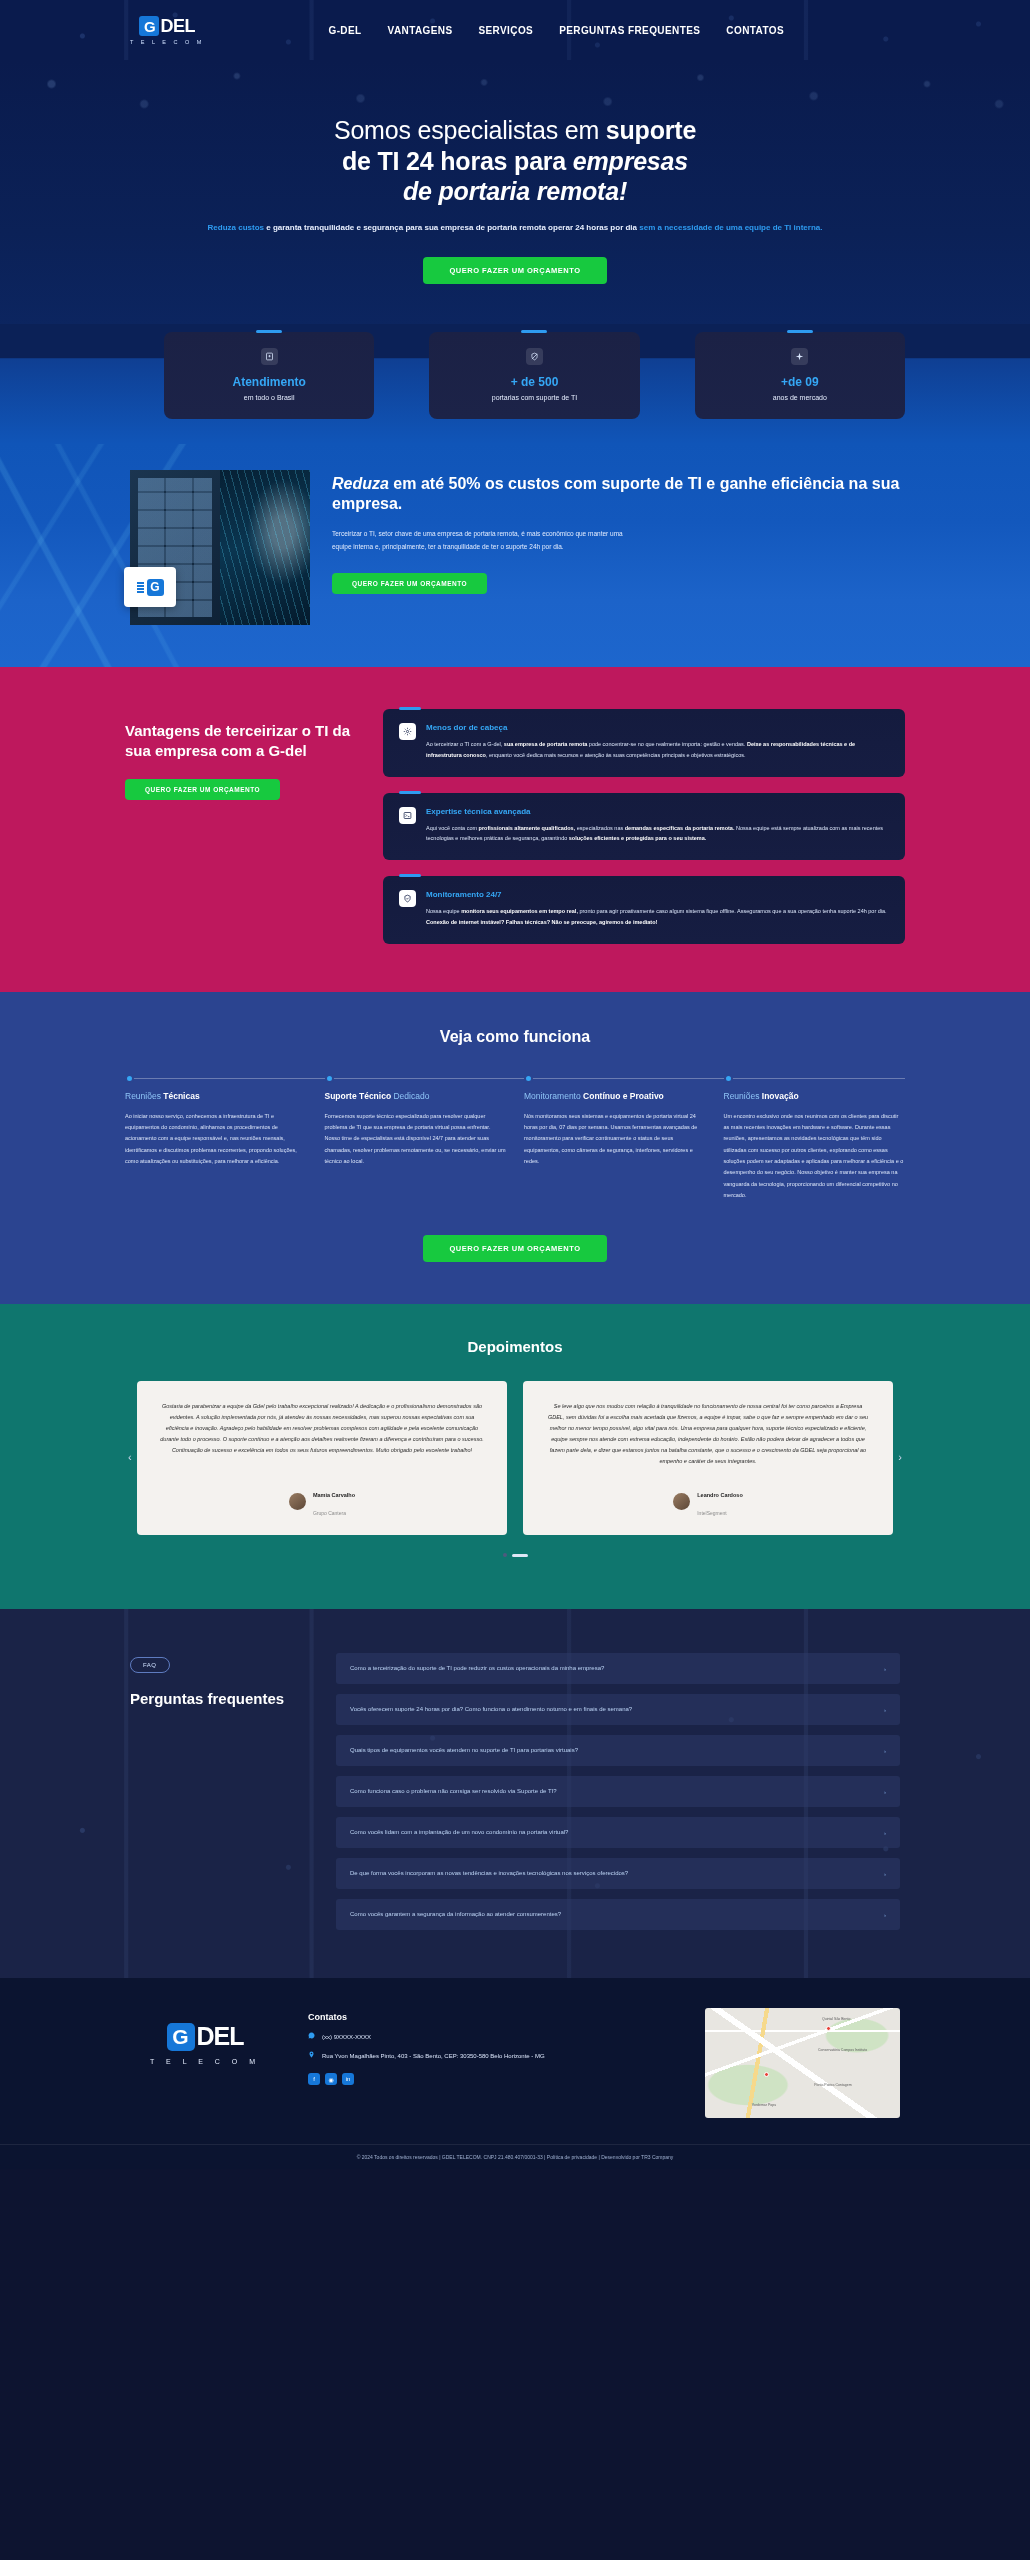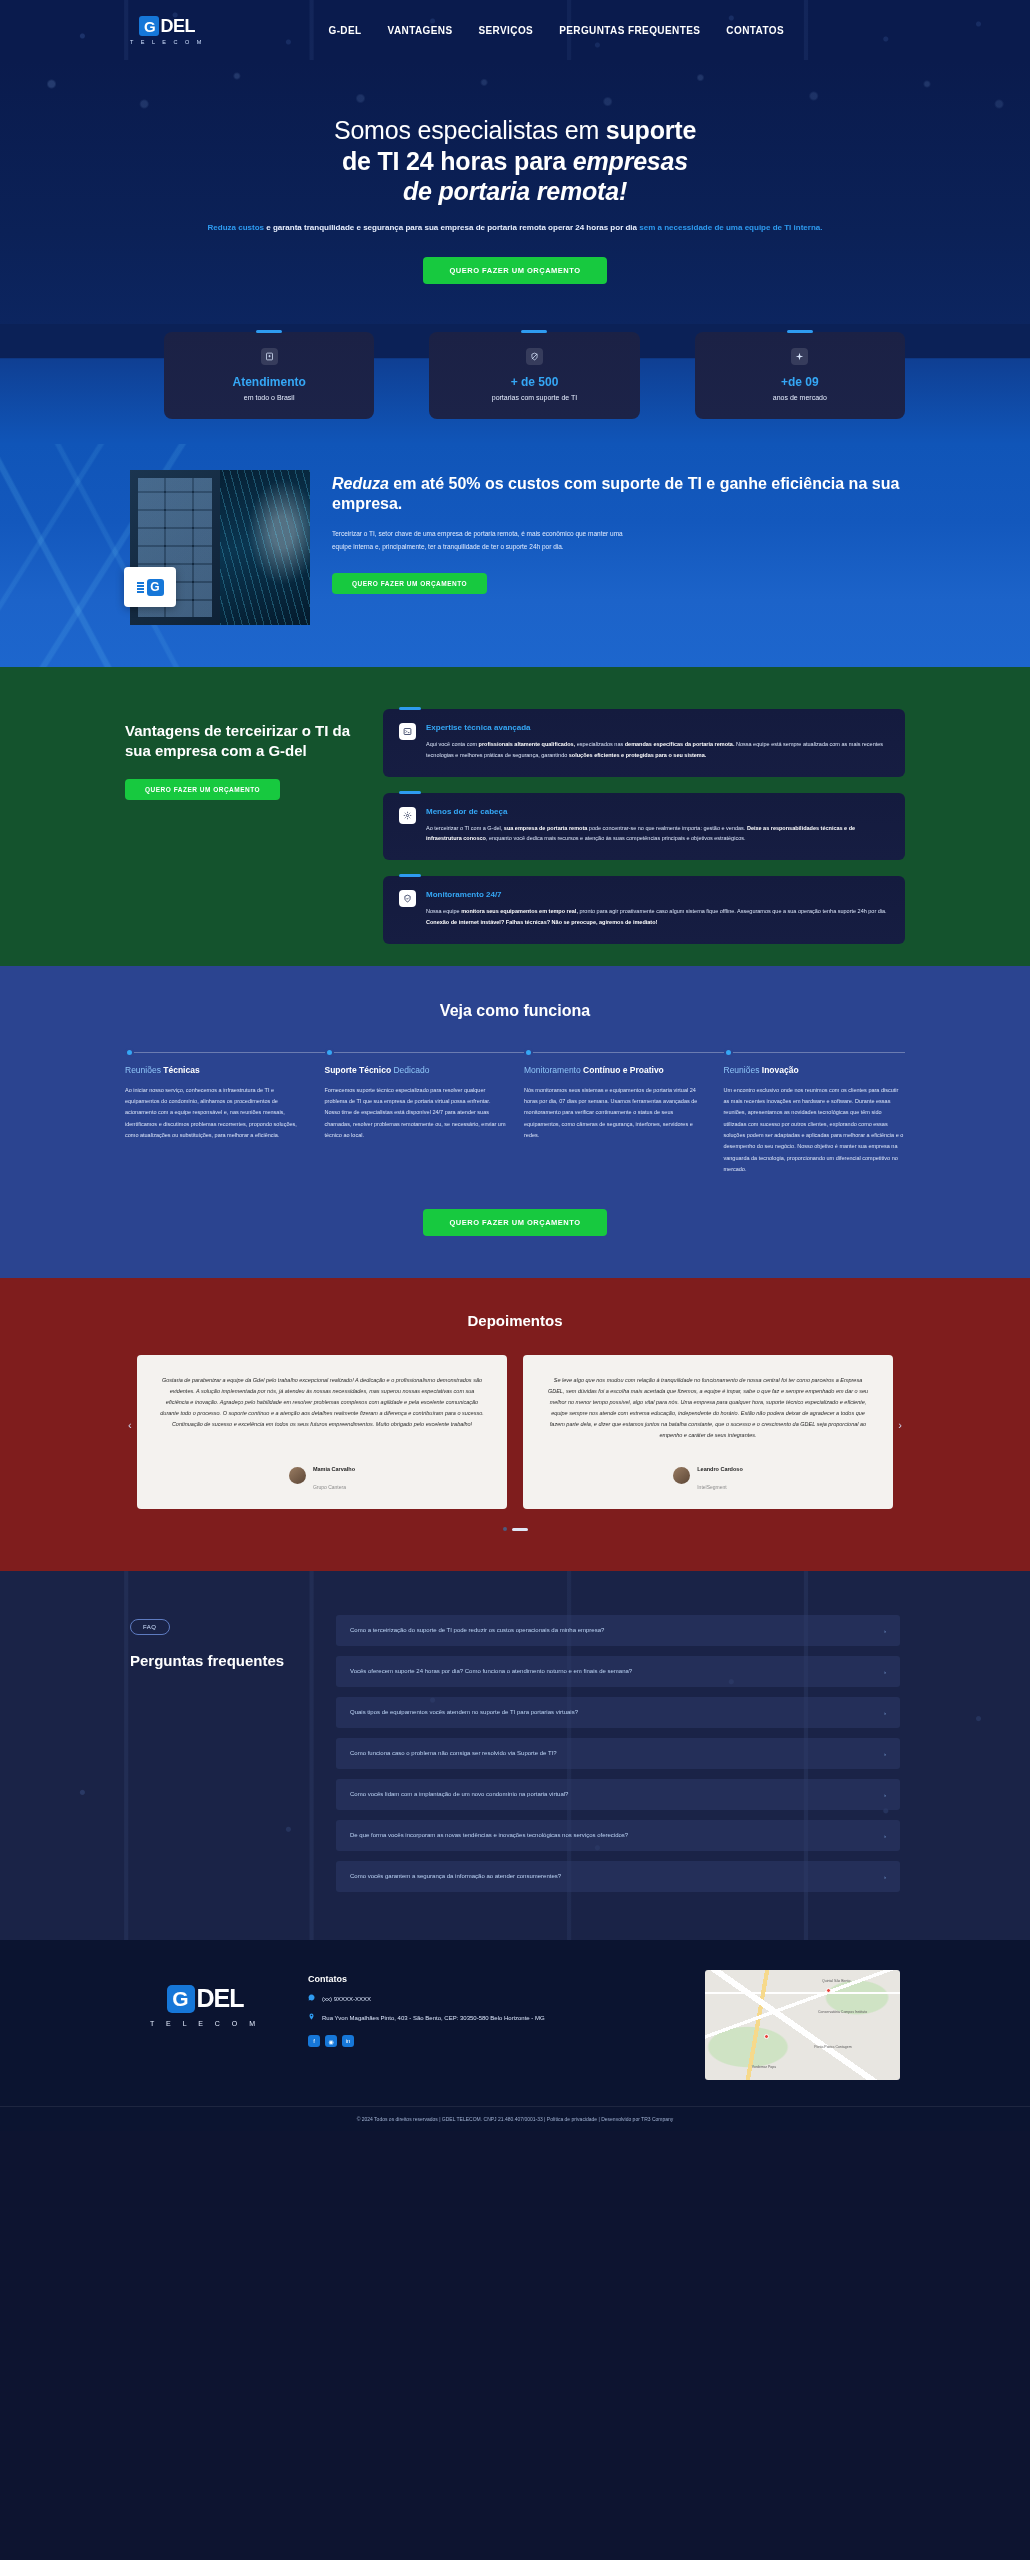--- a/index.html
+++ b/index.html
@@ -214,22 +214,22 @@
   .reduza-title i { font-style:italic; }
   .reduza-body {
     margin-top:12px; font-size:6.5px; line-height:2.1; color:#e4edff; max-width:300px;
   }
   .reduza-cta { margin-top:18px; }
   .btn-green.sm { padding:7px 20px; font-size:6.5px; }
 
   
   .vantagens {
     position:relative;
-    background:#14532d;
-    padding:42px 0 22px;
+    background:#be185d;
+    padding:42px 0 48px;
     overflow:hidden;
   }
   .vantagens-inner { position:relative; z-index:2; display:flex; padding:0 125px; gap:28px; }
   .vant-left { width:230px; flex:none; padding-top:12px; }
   .vant-title { font-size:15px; line-height:1.32; font-weight:800; }
   .vant-left .btn-green { margin-top:18px; }
   .vant-right { flex:1; display:flex; flex-direction:column; gap:16px; }
   .adv-card {
     background:linear-gradient(180deg,#141b3e 0%, #161d42 100%);
     border-radius:6px;
@@ -271,22 +271,22 @@
     width:9px;height:9px;border-radius:50%;background:#35a7f5;
     border:2px solid #2b4490;
   }
   .func-h { font-size:8.5px; line-height:1.45; font-weight:700; color:#fff; }
   .func-h .lt { color:#8fc5f7; font-weight:400; }
   .func-p { margin-top:9px; font-size:5.5px; line-height:2.05; color:#dce6fa; }
   .func-cta { text-align:center; margin-top:34px; }
 
   
   .depo {
-    background:#7f1d1d;
-    padding:34px 0 40px;
+    background:#0f766e;
+    padding:34px 0 52px;
     position:relative;
   }
   .depo-title { text-align:center; font-size:15px; font-weight:700; }
   .depo-row {
     display:flex; gap:16px; padding:0 137px; margin-top:26px;
     align-items:stretch;
   }
   .depo-card {
     flex:1; background:#f4f2ef; color:#2a2a2a;
     border-radius:4px; padding:20px 22px 16px;
@@ -499,43 +499,43 @@
     <div class="vantagens-inner">
       <div class="vant-left">
         <h2 class="vant-title">Vantagens de terceirizar o TI da sua empresa com a G-del</h2>
         <button class="btn-green sm">QUERO FAZER UM ORÇAMENTO</button>
       </div>
       <div class="vant-right">
 
         <div class="adv-card">
           <div class="adv-icon">
             <svg viewBox="0 0 24 24" fill="none" stroke="currentColor" stroke-width="2">
+                <circle cx="12" cy="12" r="3"></circle>
+                <path d="M12 2v3M12 19v3M2 12h3M19 12h3M4.9 4.9l2.1 2.1M17 17l2.1 2.1M19.1 4.9L17 7M7 17l-2.1 2.1"></path>
+              </svg>
+          </div>
+          <div>
+            <div class="adv-title">Menos dor de cabeça</div>
+            <div class="adv-body">
+              <span>Ao terceirizar o TI com a G-del, </span><b>sua empresa de portaria remota</b><span> pode concentrar-se no que realmente importa: gestão e vendas. </span><b>Deixe as responsabilidades técnicas e de infraestrutura conosco</b><span>, enquanto você dedica mais recursos e atenção às suas competências principais e objetivos estratégicos.</span>
+            </div>
+          </div>
+        </div>
+
+        <div class="adv-card">
+          <div class="adv-icon">
+            <svg viewBox="0 0 24 24" fill="none" stroke="currentColor" stroke-width="2">
                 <rect x="3" y="4" width="18" height="16" rx="2"></rect>
                 <path d="M7 9l3 3-3 3M13 15h4"></path>
               </svg>
           </div>
           <div>
             <div class="adv-title">Expertise técnica avançada</div>
             <div class="adv-body">
               <span>Aqui você conta com </span><b>profissionais altamente qualificados,</b><span> especializados nas </span><b>demandas específicas da portaria remota.</b><span> Nossa equipe está sempre atualizada com as mais recentes tecnologias e melhores práticas de segurança, garantindo </span><b>soluções eficientes e protegidas para o seu sistema.</b>
-            </div>
-          </div>
-        </div>
-
-        <div class="adv-card">
-          <div class="adv-icon">
-            <svg viewBox="0 0 24 24" fill="none" stroke="currentColor" stroke-width="2">
-                <circle cx="12" cy="12" r="3"></circle>
-                <path d="M12 2v3M12 19v3M2 12h3M19 12h3M4.9 4.9l2.1 2.1M17 17l2.1 2.1M19.1 4.9L17 7M7 17l-2.1 2.1"></path>
-              </svg>
-          </div>
-          <div>
-            <div class="adv-title">Menos dor de cabeça</div>
-            <div class="adv-body">
-              <span>Ao terceirizar o TI com a G-del, </span><b>sua empresa de portaria remota</b><span> pode concentrar-se no que realmente importa: gestão e vendas. </span><b>Deixe as responsabilidades técnicas e de infraestrutura conosco</b><span>, enquanto você dedica mais recursos e atenção às suas competências principais e objetivos estratégicos.</span>
             </div>
           </div>
         </div>
 
         <div class="adv-card">
           <div class="adv-icon">
             <svg viewBox="0 0 24 24" fill="none" stroke="currentColor" stroke-width="2">
                 <path d="M12 3l7 3v6c0 4-3 7-7 9-4-2-7-5-7-9V6z"></path>
                 <path d="M9 12l2 2 4-4"></path>
               </svg>

